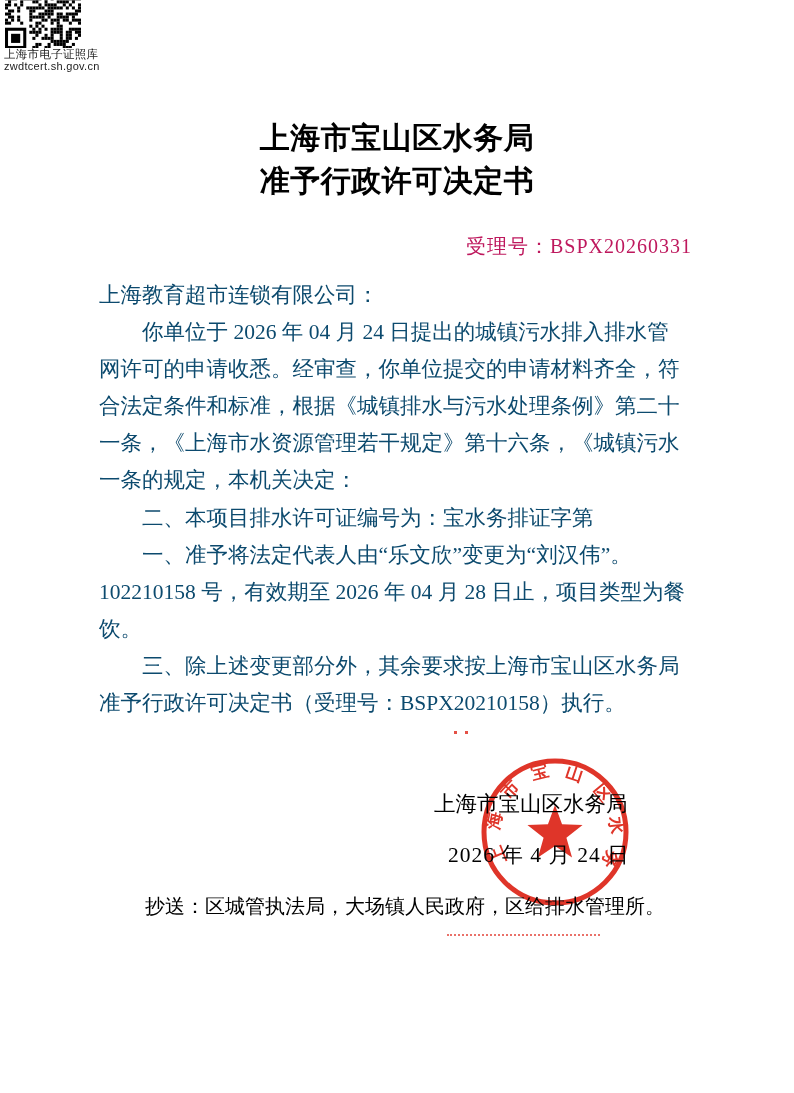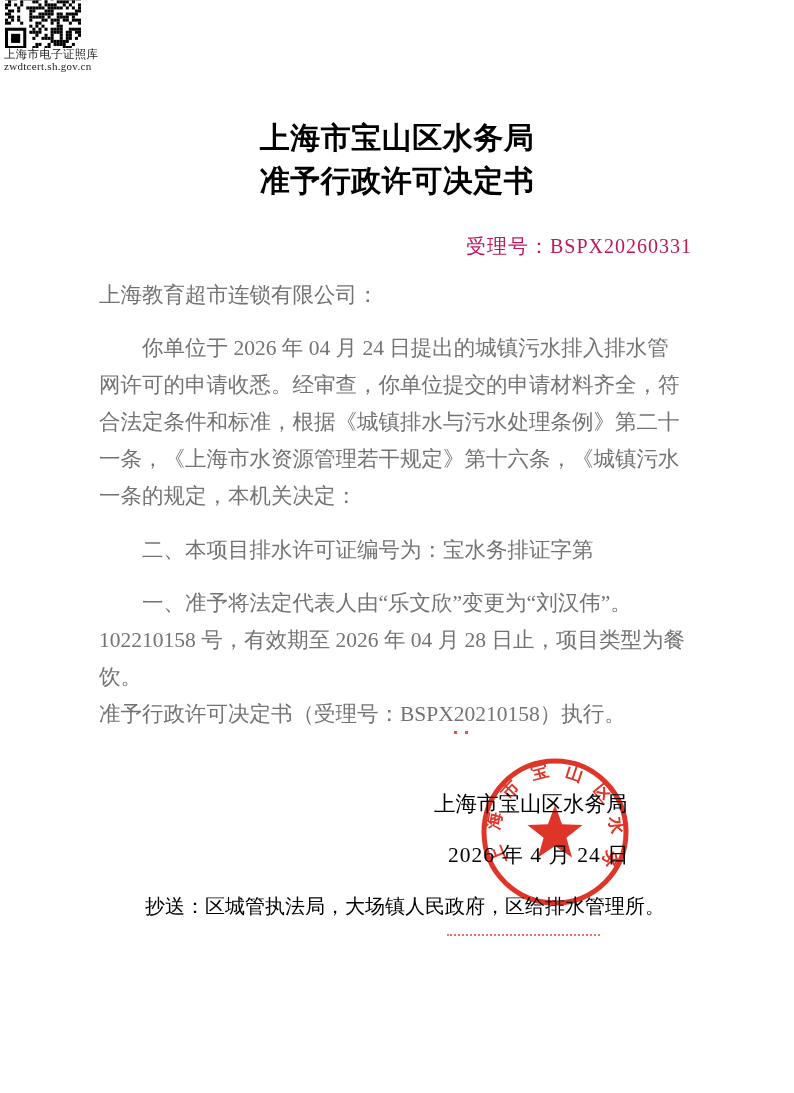--- a/index.html
+++ b/index.html
@@ -25,21 +25,21 @@
   .qr-label {
     position: absolute;
     left: 4px;
     font-size: 11.5px;
     line-height: 12px;
     color: #222;
     letter-spacing: 0.3px;
     white-space: nowrap;
   }
   .qr-label.l1 { top: 48px; }
-  .qr-label.l2 { top: 60px; font-family: Liberation Serif, serif; font-size: 11px; }
+  .qr-label.l2 { top: 60px; font-family: Liberation Sans, sans-serif; font-size: 11px; }
 
   
   .doc-title {
     position: absolute;
     left: 0; width: 100%;
     text-align: center;
     font-size: 30px;
     font-weight: bold;
     letter-spacing: 0.5px;
     color: #000;
@@ -58,23 +58,23 @@
   
   .doc-body {
     position: absolute;
     left: 99px; top: 277px;
     width: 602px;
   }
   .body-line {
     font-size: 21.5px;
     line-height: 37.1px;
     white-space: nowrap;
-    color: #737373;
-  }
-  .body-line.indent { padding-left: 43px; margin-top: 16px; }
+    color: #0c4a6e;
+  }
+  .body-line.indent { padding-left: 43px; }
 
   
   .sig-org {
     position: absolute;
     top: 789px; left: 434px;
     font-size: 21.5px;
     color: #000;
     white-space: nowrap;
   }
   .sig-date {
@@ -365,20 +365,21 @@
       <div class="body-line">上海教育超市连锁有限公司：</div>
       <div class="body-line indent">你单位于 2026 年 04 月 24 日提出的城镇污水排入排水管</div>
       <div class="body-line">网许可的申请收悉。经审查，你单位提交的申请材料齐全，符</div>
       <div class="body-line">合法定条件和标准，根据《城镇排水与污水处理条例》第二十</div>
       <div class="body-line">一条，《上海市水资源管理若干规定》第十六条，《城镇污水</div>
       <div class="body-line">一条的规定，本机关决定：</div>
       <div class="body-line indent">二、本项目排水许可证编号为：宝水务排证字第</div>
       <div class="body-line indent">一、准予将法定代表人由“乐文欣”变更为“刘汉伟”。</div>
       <div class="body-line">102210158 号，有效期至 2026 年 04 月 28 日止，项目类型为餐</div>
       <div class="body-line">饮。</div>
+      <div class="body-line indent">三、除上述变更部分外，其余要求按上海市宝山区水务局</div>
       <div class="body-line">准予行政许可决定书（受理号：BSPX20210158）执行。</div>
     </div>
 
   <div class="sig-org">上海市宝山区水务局</div>
   <div class="sig-date">2026 年 4 月 24 日</div>
 
   <svg class="seal" viewBox="0 0 156 156" xmlns="http://www.w3.org/2000/svg">
     <defs>
       <path id="sealArc" d="M 32.1 110.1 A 56 56 0 1 1 123.9 110.1" fill="none"></path>
     </defs>

